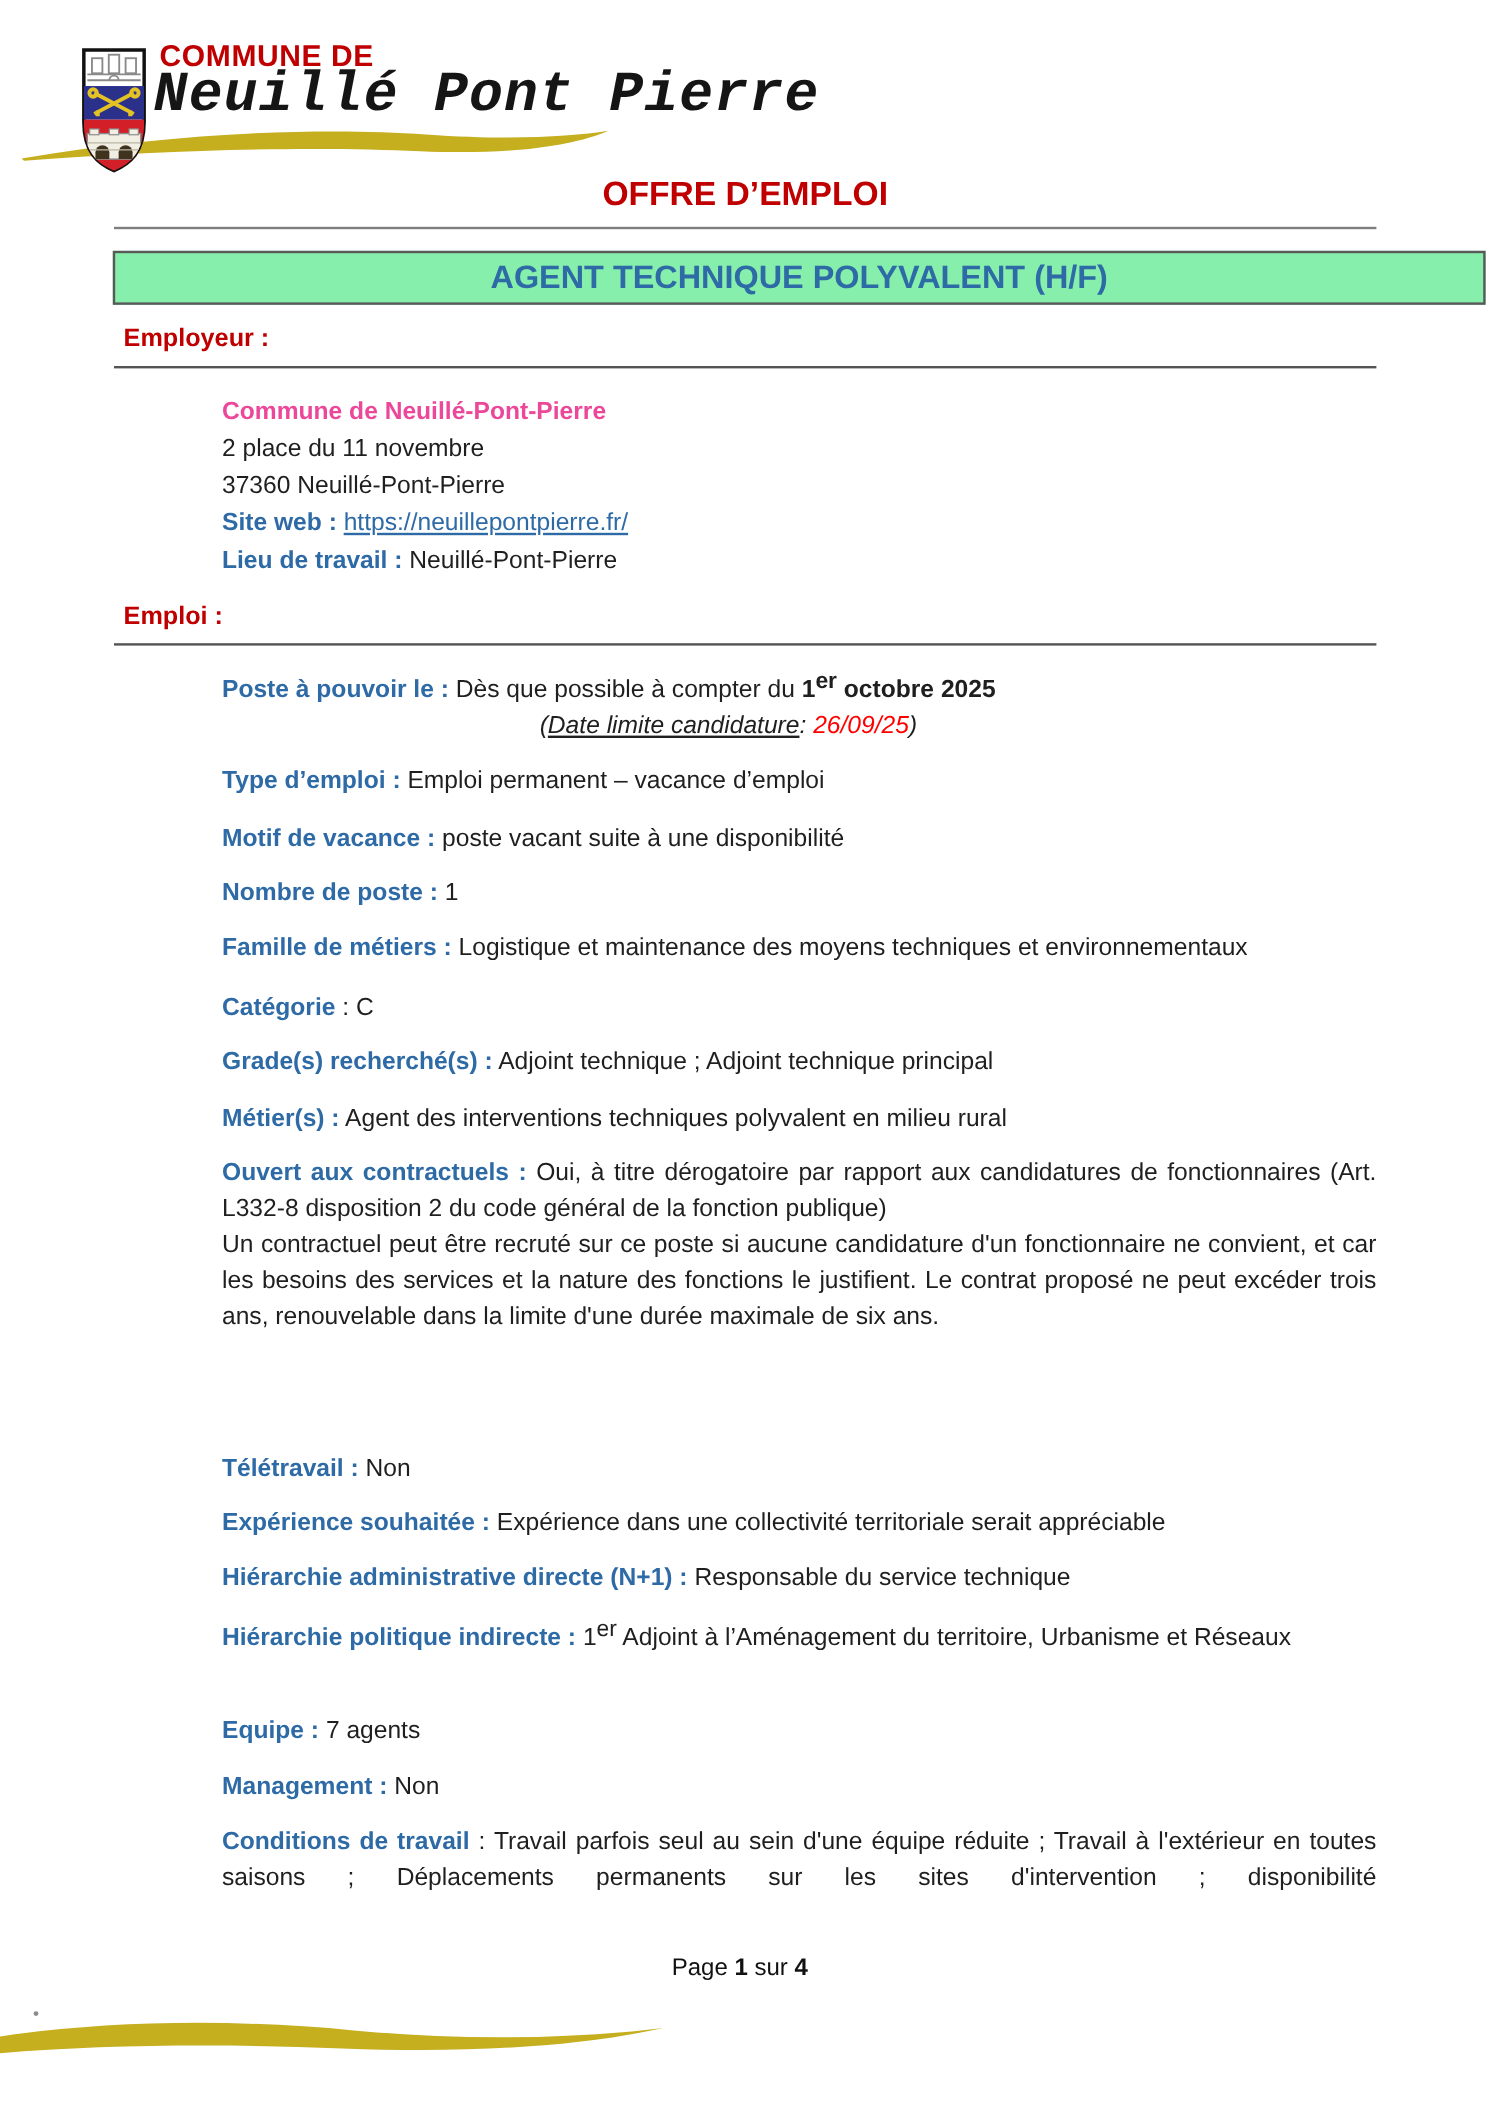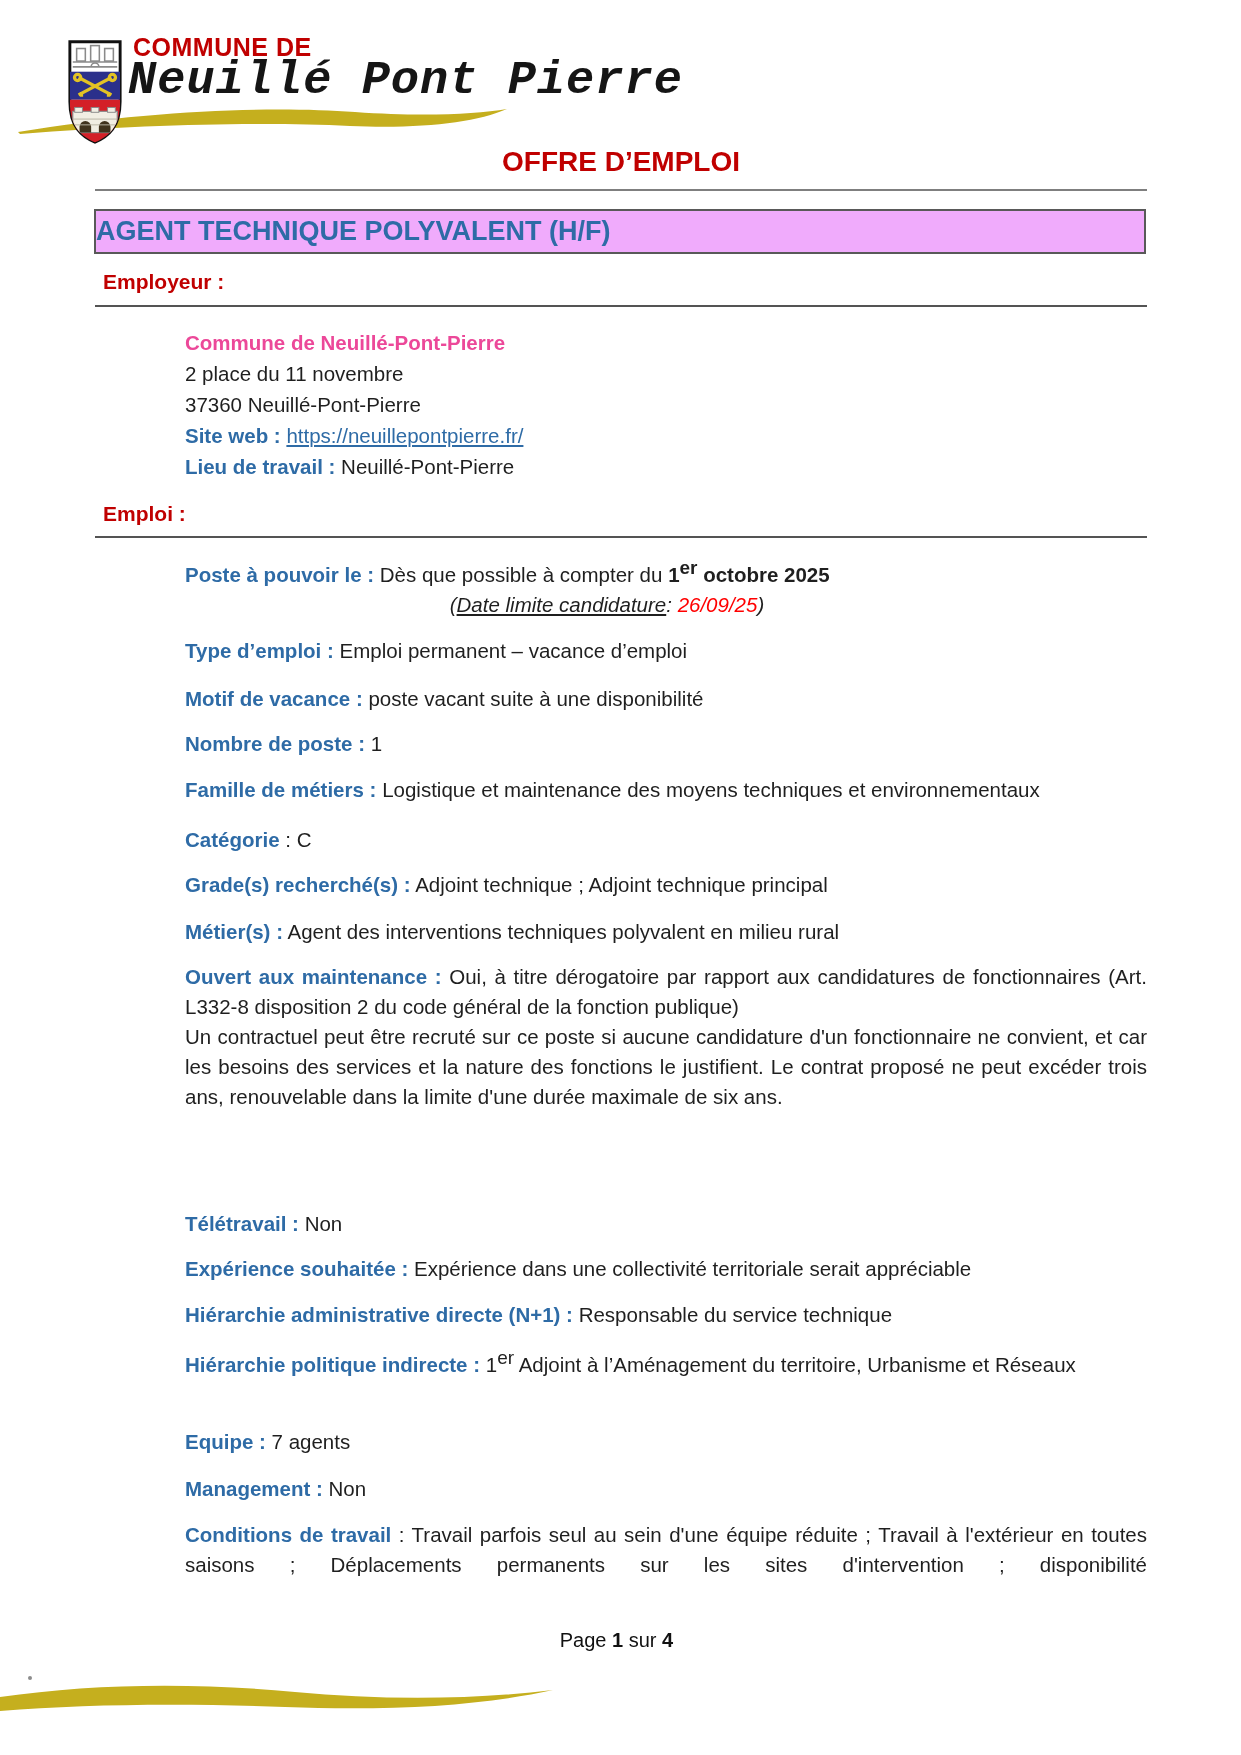--- a/index.html
+++ b/index.html
@@ -13,22 +13,22 @@
   .commune-name{position:absolute;left:128px;top:54px;font-size:47px;font-style:italic;
                 font-weight:700;color:#151515;z-index:3;
                 font-family:Liberation Mono, monospace;letter-spacing:1px;}
   .swoosh-top{position:absolute;left:10px;top:101px;z-index:2;}
   .swoosh-bottom{position:absolute;left:0px;top:1682px;z-index:2;}
 
   
   .doc-title{position:absolute;left:95px;top:146px;width:1052px;text-align:center;
              font-size:28px;font-weight:700;color:#C00000;}
   .rule-title{position:absolute;left:95px;top:189px;width:1052px;border-top:2px solid #7f7f7f;}
-  .job-box{position:absolute;left:94px;top:209px;width:1052px;height:45px;box-sizing:border-box;
-           background:#f0abfc;border:2px solid #595959;}
+  .job-box{position:absolute;left:94px;top:209px;width:1144px;height:45px;box-sizing:border-box;
+           background:#86efac;border:2px solid #595959;text-align:center;}
   .job-box span{line-height:41px;font-size:27px;font-weight:700;color:#2E6BA6;}
 
   
   .sec-head{position:absolute;left:103px;font-size:21px;font-weight:700;color:#C00000;}
   .rule{position:absolute;left:95px;width:1052px;border-top:2px solid #545454;}
 
   
   .addr{position:absolute;left:185px;top:327px;font-size:20.5px;line-height:31px;}
   .org{color:#ec4899;font-weight:700;}
   .lbl{color:#2E6BA6;font-weight:700;}
@@ -167,21 +167,21 @@
     <span class="lbl">Grade(s) recherché(s) :</span>
     <span>Adjoint technique ; Adjoint technique principal</span>
   </div>
 
   <div class="row" style="top:917px;">
     <span class="lbl">Métier(s) :</span>
     <span>Agent des interventions techniques polyvalent en milieu rural</span>
   </div>
 
   <div class="row just" style="top:962px;">
-    <span class="lbl">Ouvert aux maintenance :</span>
+    <span class="lbl">Ouvert aux contractuels :</span>
     <span>Oui, à titre dérogatoire par rapport aux candidatures de fonctionnaires (Art. L332-8 disposition 2 du code général de la fonction publique)</span><br>
     <span>Un contractuel peut être recruté sur ce poste si aucune candidature d'un fonctionnaire ne convient, et car les besoins des services et la nature des fonctions le justifient. Le contrat proposé ne peut excéder trois ans, renouvelable dans la limite d'une durée maximale de six ans.</span>
   </div>
 
 
   <div class="row" style="top:1209px;">
     <span class="lbl">Télétravail :</span>
     <span>Non</span>
   </div>
 

